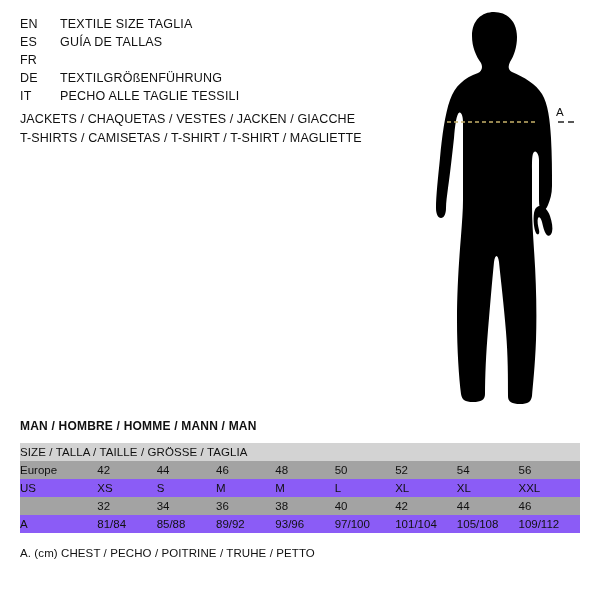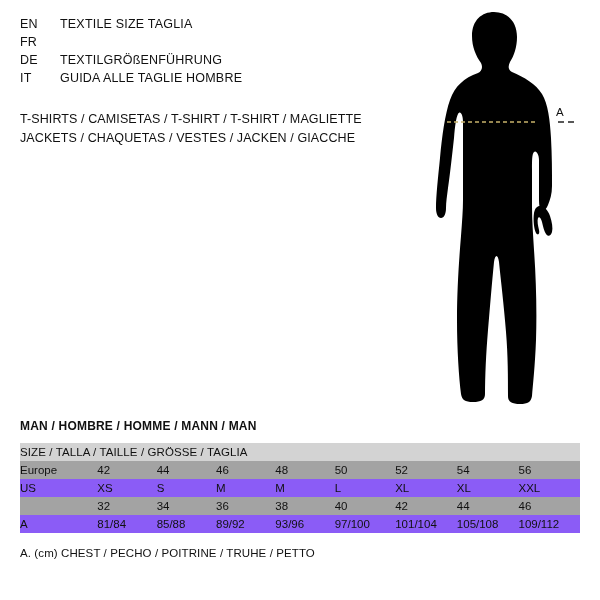--- a/index.html
+++ b/index.html
@@ -126,35 +126,39 @@
 <body>
 
 <div id="page">
 
   <div class="lang-block">
     <div class="lang-row">
       <span class="lang-code">EN</span>
       <span class="lang-text">TEXTILE SIZE TAGLIA</span>
     </div>
     <div class="lang-row">
+      <span class="lang-code">ES</span>
+      <span class="lang-text">GUÍA DE TALLAS</span>
+    </div>
+    <div class="lang-row">
       <span class="lang-code">FR</span>
     </div>
     <div class="lang-row">
       <span class="lang-code">DE</span>
       <span class="lang-text">TEXTILGRÖßENFÜHRUNG</span>
     </div>
     <div class="lang-row">
       <span class="lang-code">IT</span>
-      <span class="lang-text">GUIDA ALLE TAGLIE HOMBRE</span>
+      <span class="lang-text">PECHO ALLE TAGLIE TESSILI</span>
     </div>
   </div>
 
   <div class="cat-block">
+    <div class="cat-line">JACKETS / CHAQUETAS / VESTES / JACKEN / GIACCHE</div>
     <div class="cat-line">T-SHIRTS / CAMISETAS / T-SHIRT / T-SHIRT / MAGLIETTE</div>
-    <div class="cat-line">JACKETS / CHAQUETAS / VESTES / JACKEN / GIACCHE</div>
   </div>
 
   <div class="figure-wrap">
     <svg width="200" height="400" viewBox="0 0 200 400">
       <path fill="#000000" d="
         M 72,26
         C 72,10 82,2 94,2
         C 107,2 117,11 117,27
         C 117,37 114,46 110,52
         C 108,56 108,60 112,62

